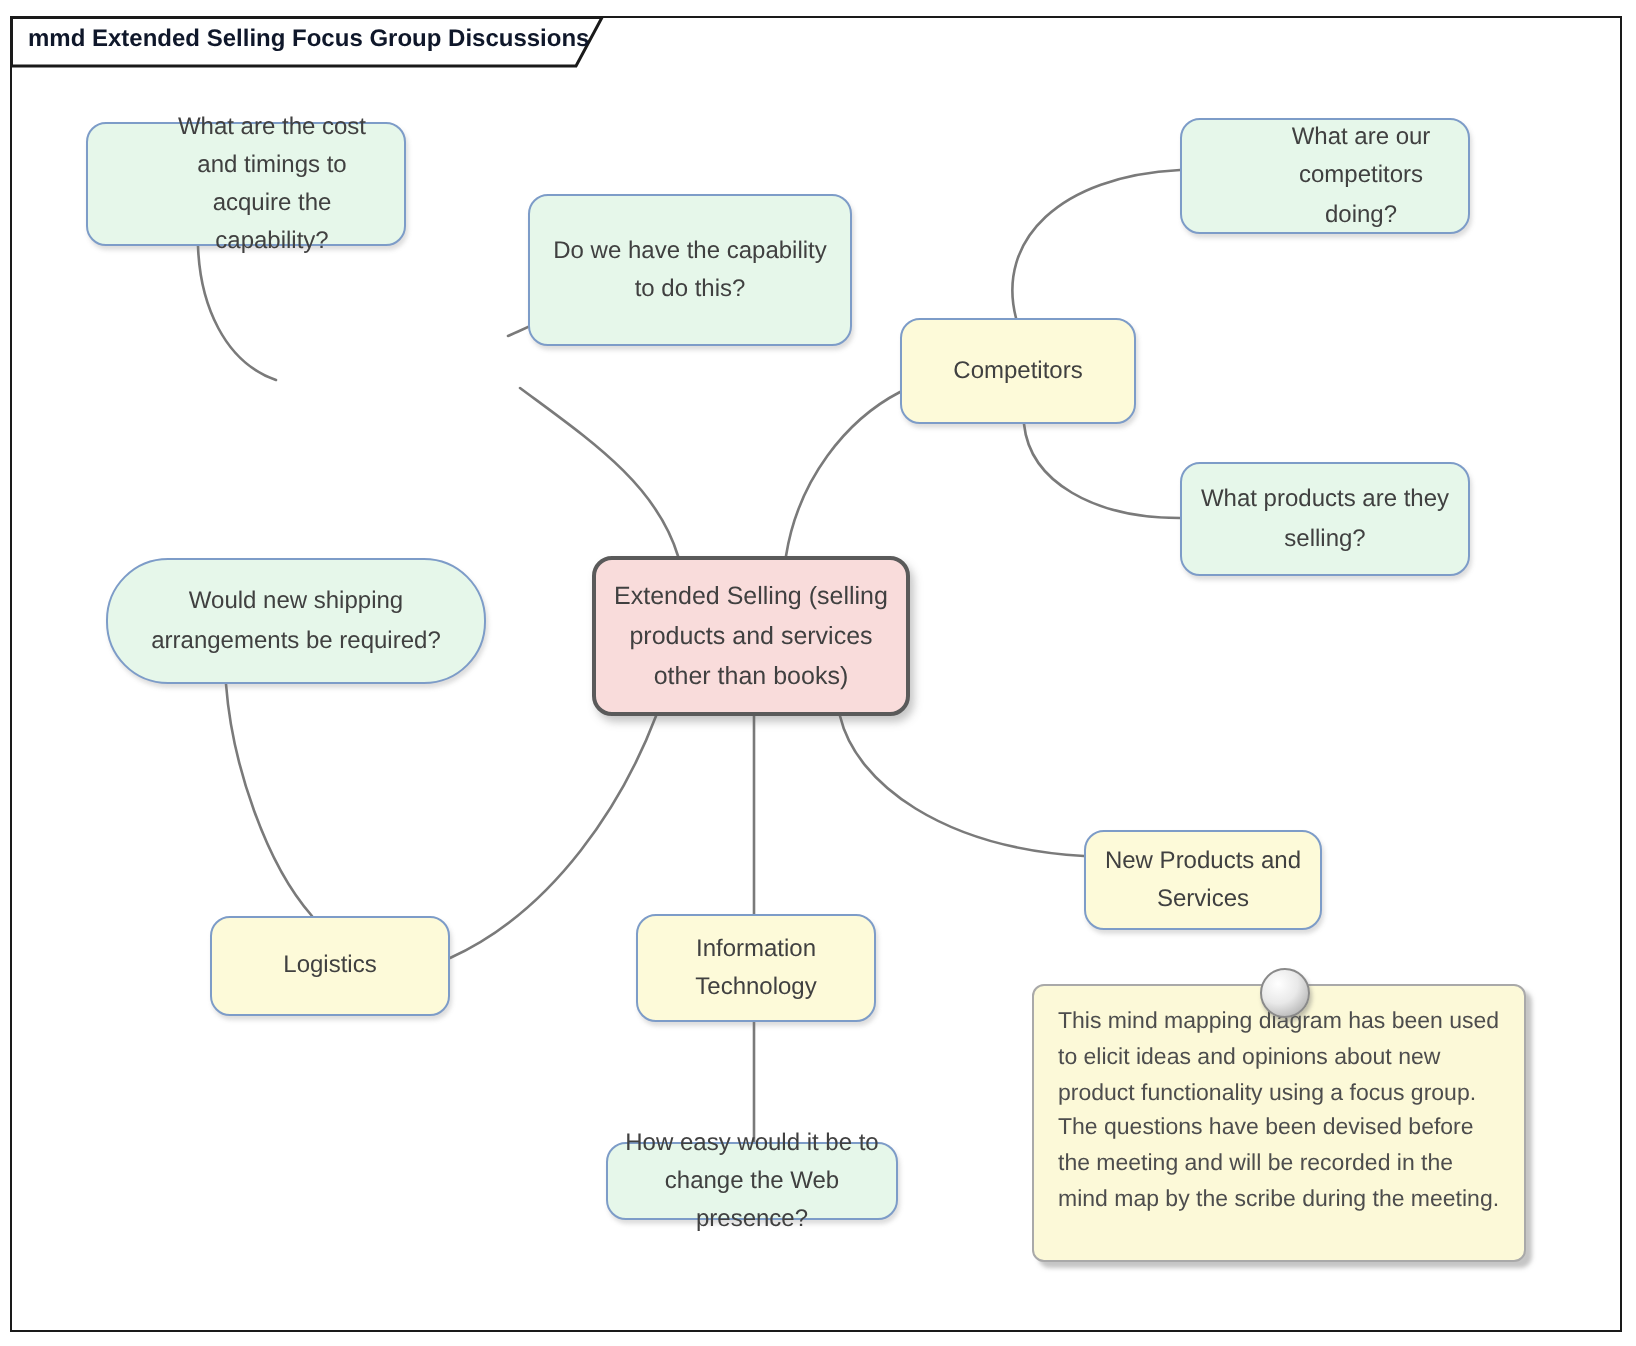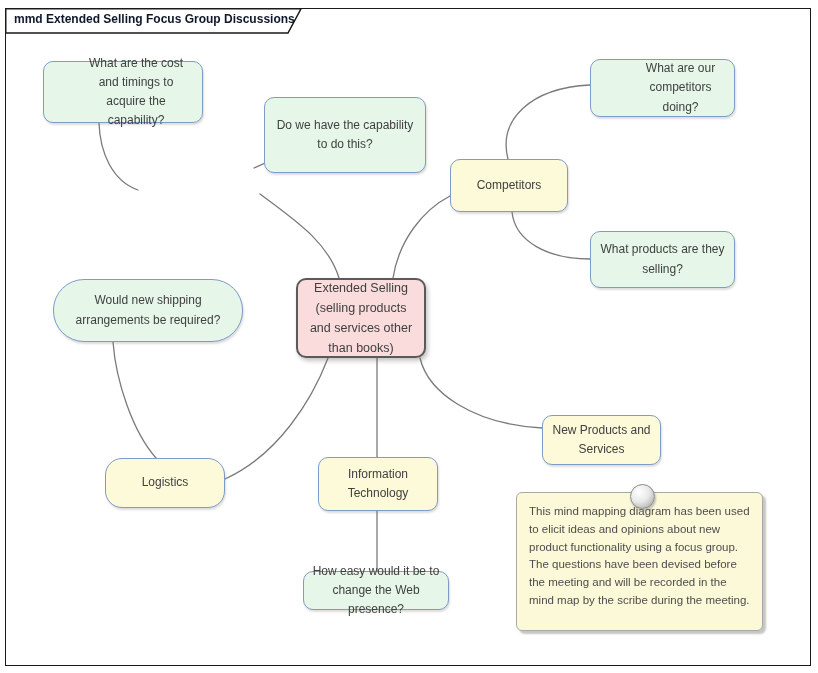--- a/index.html
+++ b/index.html
@@ -82,31 +82,31 @@
   <div class="node leaf" style="left:53px;top:279px;width:190px;height:63px;border-radius:31px;">
     <span>Would new shipping arrangements be required?</span>
   </div>
   <div class="node leaf" style="left:303px;top:571px;width:146px;height:39px;">
     <span>How easy would it be to change the Web presence?</span>
   </div>
 
   <div class="node topic" style="left:450px;top:159px;width:118px;height:53px;">
     <span>Competitors</span>
   </div>
-  <div class="node topic" style="left:105px;top:458px;width:120px;height:50px;border-radius:17px;">
+  <div class="node topic" style="left:105px;top:458px;width:120px;height:50px;">
     <span>Logistics</span>
   </div>
   <div class="node topic" style="left:318px;top:457px;width:120px;height:54px;">
     <span>Information Technology</span>
   </div>
   <div class="node topic" style="left:542px;top:415px;width:119px;height:50px;">
     <span>New Products and Services</span>
   </div>
 
-  <div class="node central" style="left:296px;top:278px;width:130px;height:80px;">
+  <div class="node central" style="left:296px;top:278px;width:159px;height:80px;">
     <span>Extended Selling (selling products and services other than books)</span>
   </div>
 
   <div class="note">
     <span>This mind mapping diagram has been used to elicit ideas and opinions about new product functionality using a focus group. The questions have been devised before the meeting and will be recorded in the mind map by the scribe during the meeting.</span>
   </div>
   <div class="pin"></div>
 
 </div>
 

